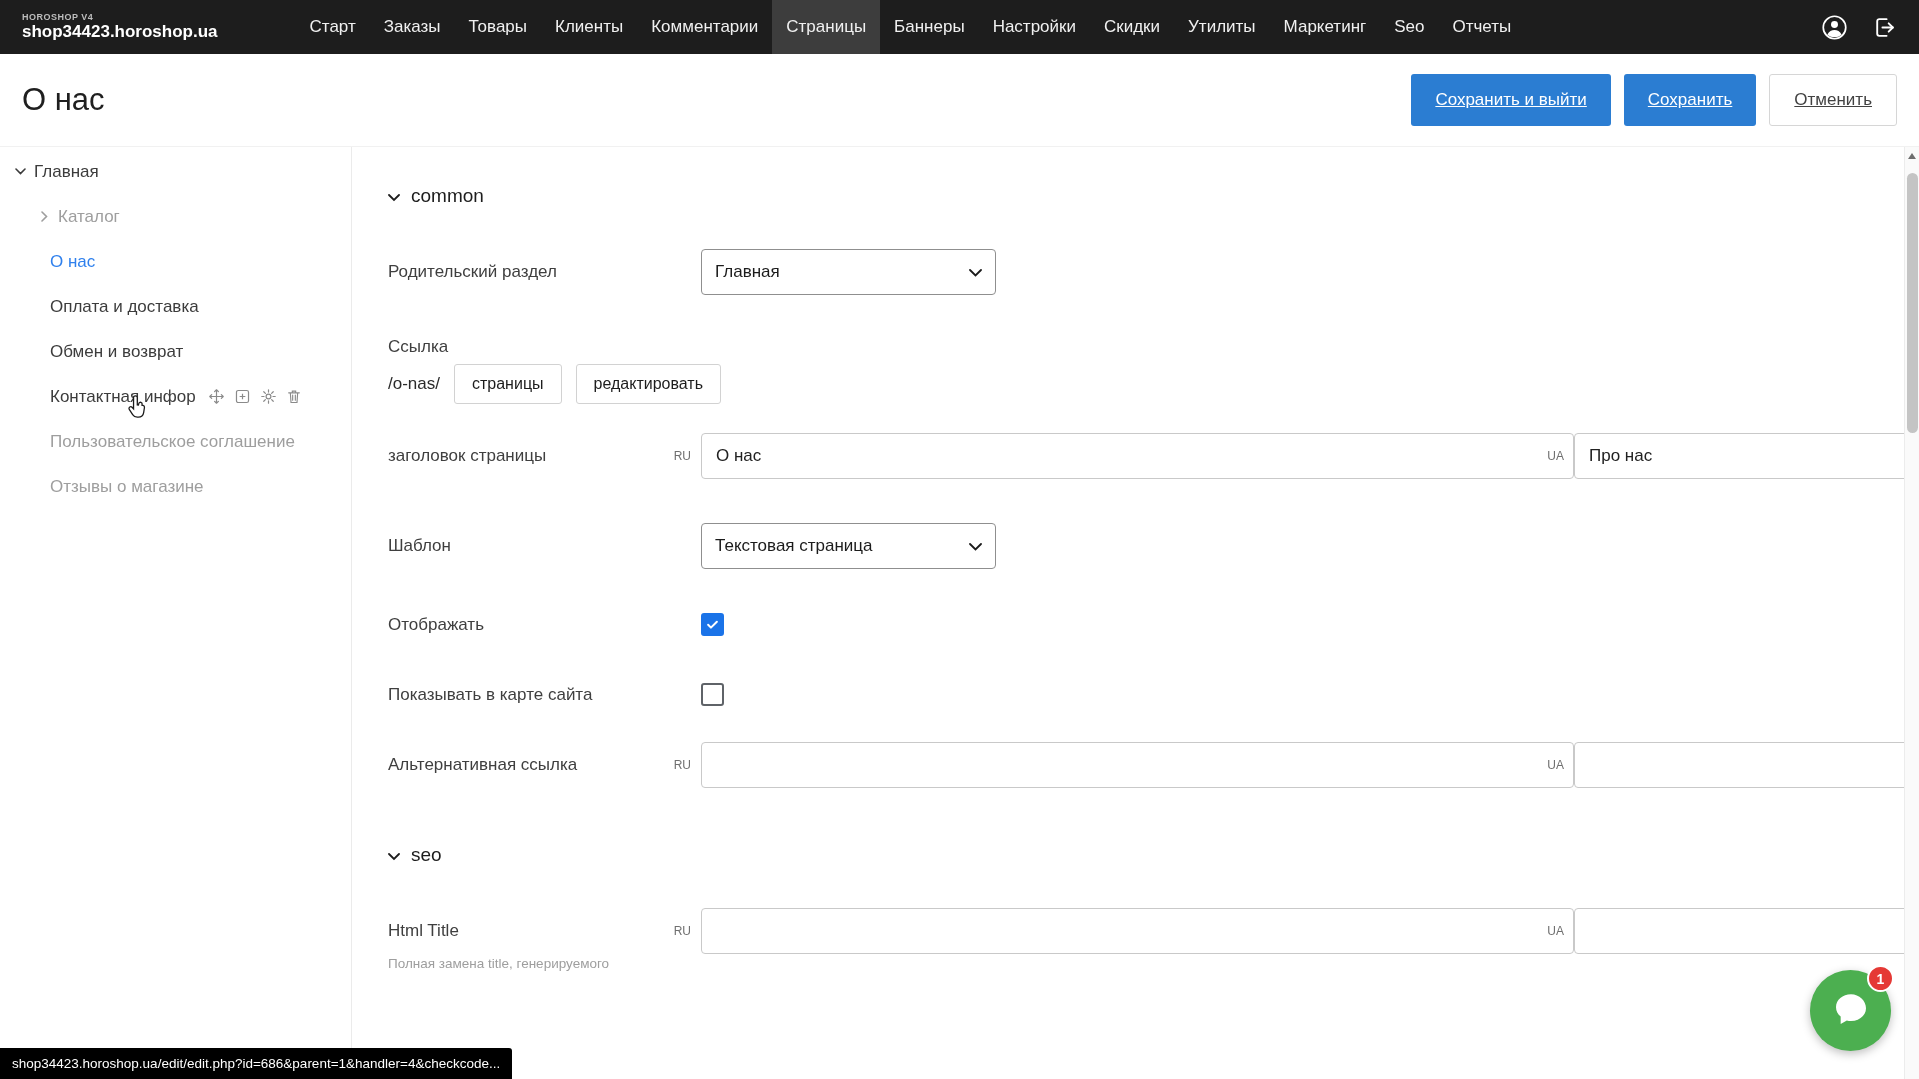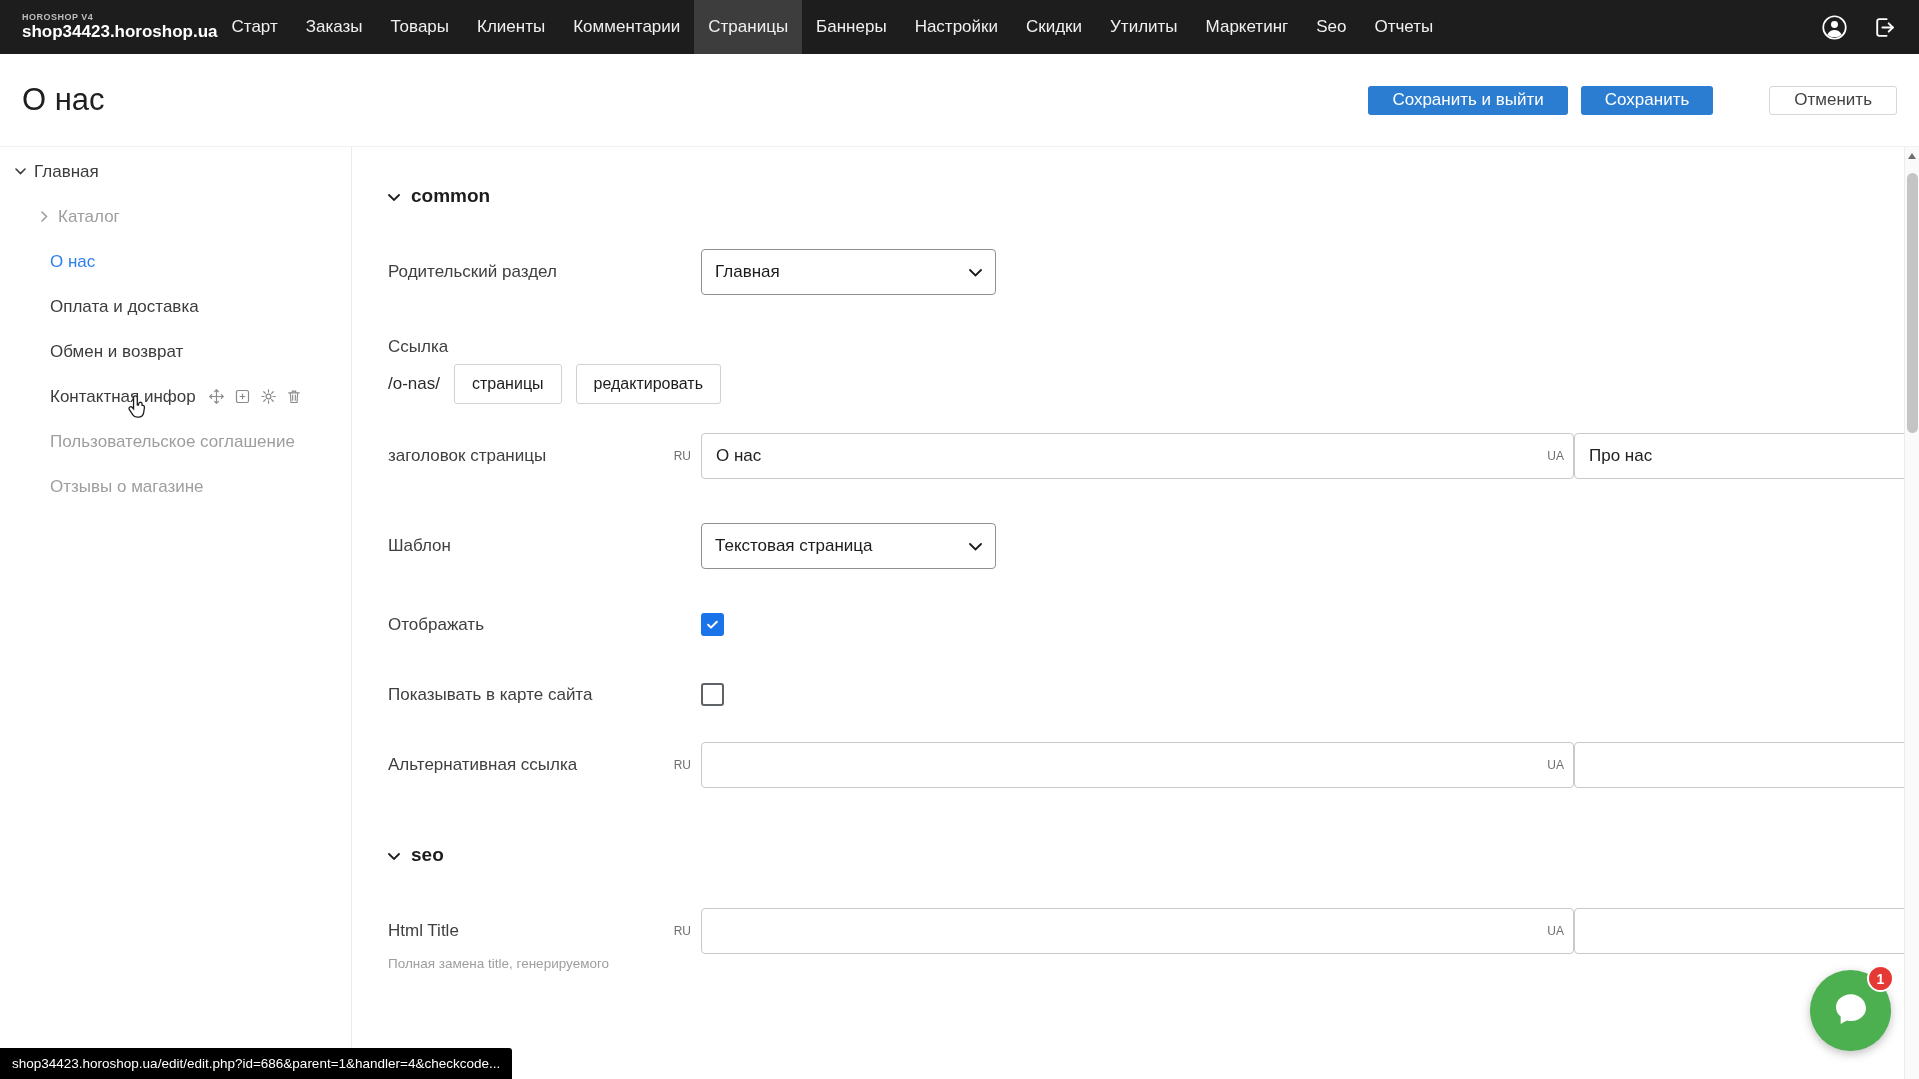--- a/index.html
+++ b/index.html
@@ -5,54 +5,54 @@
   * { box-sizing: border-box; }
   html,body { margin:0; padding:0; }
   body {
     width:1919px; height:1079px; overflow:hidden; position:relative;
     background:#fff; color:#212121;
     font-family:"Liberation Sans", sans-serif;
   }
 
   
   .topbar { height:54px; background:#1d1d1d; display:flex; align-items:center; padding:0 22px; }
-  .brand { line-height:1.15; cursor:pointer; }
+  .brand { margin-right:78px; line-height:1.15; cursor:pointer; }
   .brand-small { font-size:9px; color:#bdbdbd; letter-spacing:.5px; font-weight:700; }
   .brand-main { font-size:17px; font-weight:700; color:#fff; }
   .topnav { display:flex; height:100%; align-items:stretch;text-align:center; }
   .topnav-item { display:flex; align-items:center; padding:0 14px; font-size:17px; color:#f0f0f0; cursor:pointer; white-space:nowrap; }
   .topnav-item.active { background:#3d3d3d; }
   .topbar-icons { margin-left:auto; display:flex; align-items:center; gap:24px; }
   .icon-btn { display:flex; cursor:pointer; }
 
   
   .page-header { height:93px; display:flex; align-items:center; padding:0 22px; border-bottom:1px solid #f1f1f1; background:#fff; }
   .page-title { font-size:31px; font-weight:400; margin:0; color:#1f1f1f; }
   .header-actions { margin-left:auto; display:flex; gap:13px; }
-  .btn { height:29px; padding:0 24px; font-size:17px; border-radius:3px; border:none; cursor:pointer; font-family:inherit; }
+  .btn { height:52px; padding:0 24px; font-size:17px; border-radius:3px; border:none; cursor:pointer; font-family:inherit;text-decoration:underline; }
   .btn-primary { background:#2b7dd2; color:#fff; }
-  .btn-outline { background:#fff; color:#424242; border:1px solid #d6d6d6;margin-left:43px; }
+  .btn-outline { background:#fff; color:#424242; border:1px solid #d6d6d6; }
 
   
   .content { display:flex; height:932px; position:relative; }
 
   .sidebar { width:352px; flex-shrink:0; border-right:1px solid #ebebeb; padding-top:2px; position:relative; }
   .tree-row { height:45px; display:flex; align-items:center; font-size:17px; color:#3c3c3c; cursor:pointer; padding-left:10px; }
   .tree-row .chev { width:20px; display:flex; justify-content:center; margin-right:4px; }
   .tree-row.child { padding-left:50px; }
   .tree-row.child.has-chev { padding-left:34px; }
   .tree-row.selected .tree-label { color:#2f80ed; }
   .tree-row.muted { color:#9e9e9e; }
   .row-tools { display:flex; gap:9px; margin-left:12px; align-items:center; }
   .row-tools span { display:flex; cursor:pointer; }
   .hand-cursor { position:absolute; left:126px; top:246px; z-index:5; pointer-events:none; }
 
   
   .main { flex:1; padding:38px 0 0 36px; overflow:hidden; }
-  .section-head { display:flex; align-items:center; gap:11px; font-size:19px; font-weight:700; color:#1d1d1d; margin:0 0 42px 0; cursor:pointer; }
+  .section-head { display:flex; align-items:center; gap:11px; font-size:19px; font-weight:400; color:#1d1d1d; margin:0 0 42px 0; cursor:pointer; }
   .section-head.seo { margin-top:46px; margin-bottom:42px; }
 
   .form-row { display:flex; align-items:flex-start; }
   .row-label { width:313px; flex-shrink:0; font-size:17px; color:#3f3f3f; line-height:46px; }
   .row-parent { margin-bottom:32px; }
   .row-link { margin-bottom:32px;flex-direction:column; }
   .row-link .row-label { line-height:40px; }
   .group-title { margin-bottom:34px; }
   .row-template { margin-bottom:44px; }
   .row-display { margin-bottom:47px; }

